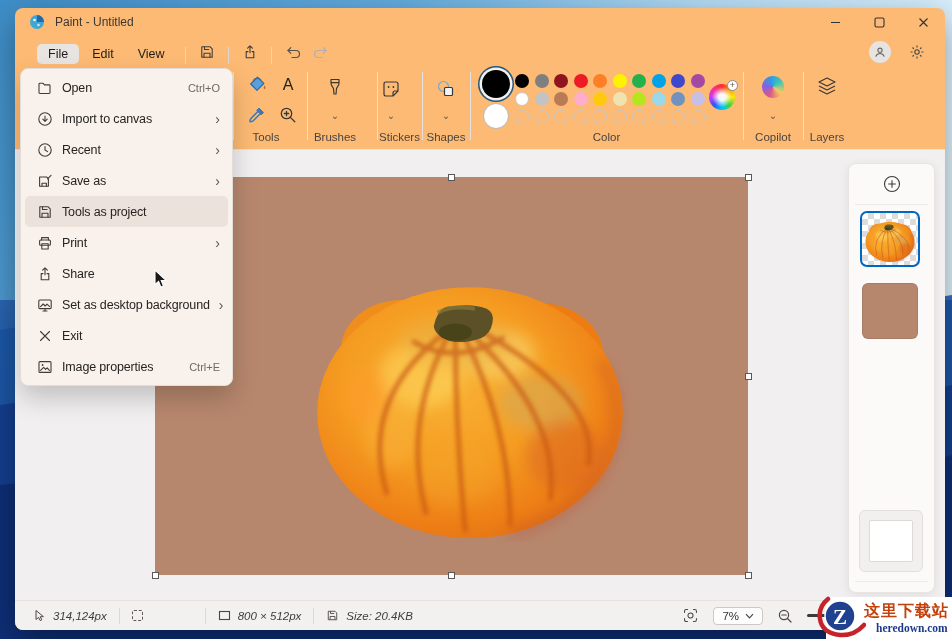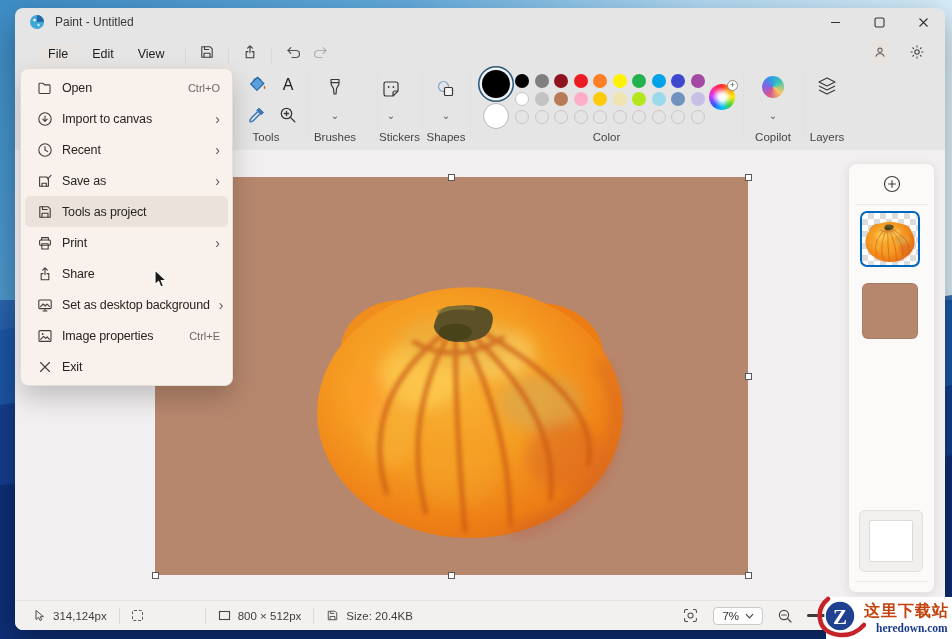--- a/index.html
+++ b/index.html
@@ -3,21 +3,21 @@
 <meta charset="utf-8">
 <style>
   * { margin:0; padding:0; box-sizing:border-box; }
   html,body { width:952px; height:639px; overflow:hidden; }
   body { font-family:"Liberation Sans", sans-serif; }
   .screen { position:relative; width:952px; height:639px; overflow:hidden; background:#2c5ea8; }
   .desktop-bg { position:absolute; inset:0; }
 
   
   .window { position:absolute; left:15px; top:8px; width:930px; height:622px;
-    background:#e5e5e5; border-radius:8px; overflow:hidden;
+    background:#fdba74; border-radius:8px; overflow:hidden;
     box-shadow:0 12px 34px rgba(0,0,0,.38); }
 
   
   .titlebar { position:absolute; left:0; top:0; right:0; height:28px; display:flex; align-items:center; padding-left:14px; }
   .app-icon { width:16px; height:16px; margin-right:10px; }
   .title-text { font-size:12px; color:#3a3836; }
   .win-controls { position:absolute; right:0; top:0; height:28px; display:flex; }
   .win-btn { width:44px; height:28px; display:flex; align-items:center; justify-content:center; }
   .win-btn svg { stroke:#333; }
 
@@ -71,21 +71,21 @@
   .layer-thumb2 { position:absolute; left:13px; top:119px; width:56px; height:56px; border-radius:6px;
     border:1px solid rgba(0,0,0,.08); }
   .bg-thumb-card { position:absolute; left:10px; top:346px; width:64px; height:62px; border-radius:6px;
     background:#f2f0ef; border:1px solid #e2dfdd; display:flex; align-items:center; justify-content:center; }
   .bg-thumb-inner { width:44px; height:42px; background:#fff; border:1px solid #dcd9d7; border-radius:2px; }
   .lp-div2 { position:absolute; left:6px; right:6px; top:417px; height:1px; background:#eceae8; }
 
   
   .statusbar { position:absolute; left:0; right:0; bottom:0; height:30px; border-top:1px solid #e5e2e1;
     display:flex; align-items:center; padding-left:18px; font-size:11.5px; color:#3f3d3b; background:#f3f1f0; }
-  .sb-item { display:flex; align-items:center; gap:7px; }
+  .sb-item { display:flex; align-items:center; gap:7px;font-style:italic; }
   .sb-sep { width:1px; height:16px; background:#dcd9d7; margin:0 12px; }
   .dashed-box { width:11px; height:11px; border:1px dashed #5c5956; border-radius:2px; }
   .sb-right { margin-left:auto; display:flex; align-items:center; margin-right:100px; gap:14px; }
   .zoom-box { display:flex; align-items:center; gap:6px; border:1px solid #cbc8c6; border-radius:4px;
     padding:2px 8px; font-size:11.5px; color:#333; background:#fdfdfd; }
   .zoom-slider { width:38px; height:3px; background:#3c3a38; border-radius:2px; }
 
   
   .file-menu { position:absolute; left:5px; top:60px; width:213px; background:#f8f1ec;
     border:1px solid #e3ddd8; border-radius:8px; box-shadow:0 12px 26px rgba(0,0,0,.20);
@@ -538,35 +538,35 @@
               <path d="M3.6 9.6l2.6-2.6 2 2 1.8-1.8 2.4 2.2"></path>
               <path d="M6 14h4M8 11.6V14"></path>
             </svg>
           </span>
           <span class="mi-label">Set as desktop background</span>
           <span class="mi-chev">›</span>
         </div>
         <div class="menu-item">
           <span class="mi-icon">
             <svg viewBox="0 0 16 16" width="16" height="16" fill="none" stroke="#403c3a" stroke-width="1.1" stroke-linecap="round" stroke-linejoin="round">
+              <path d="M3.5 3.5l9 9M12.5 3.5l-9 9"></path>
+            </svg>
+          </span>
+          <span class="mi-label">Exit</span>
+        </div>
+        <div class="menu-item">
+          <span class="mi-icon">
+            <svg viewBox="0 0 16 16" width="16" height="16" fill="none" stroke="#403c3a" stroke-width="1.1" stroke-linecap="round" stroke-linejoin="round">
               <rect x="2" y="2.6" width="12" height="10.8" rx="1"></rect>
               <circle cx="5.6" cy="6" r="0.9" fill="#403c3a" stroke="none"></circle>
               <path d="M3.6 11.4l3-3 2 2 1.6-1.6 2.2 2.6"></path>
             </svg>
           </span>
           <span class="mi-label">Image properties</span>
           <span class="mi-end">Ctrl+E</span>
-        </div>
-        <div class="menu-item">
-          <span class="mi-icon">
-            <svg viewBox="0 0 16 16" width="16" height="16" fill="none" stroke="#403c3a" stroke-width="1.1" stroke-linecap="round" stroke-linejoin="round">
-              <path d="M3.5 3.5l9 9M12.5 3.5l-9 9"></path>
-            </svg>
-          </span>
-          <span class="mi-label">Exit</span>
         </div>
       </div>
 
     <svg class="pointer-cursor" width="14" height="20" viewBox="0 0 14 20">
       <path d="M2 1 L2 15.5 L5.6 12.4 L7.8 18 L10.4 16.9 L8.2 11.6 L13 11.4 Z" fill="#1a1a1a" stroke="#ffffff" stroke-width="1.1"></path>
     </svg>
   </div>
 
   <div class="watermark">
     <svg class="wm-logo" width="52" height="46" viewBox="0 0 52 46">

